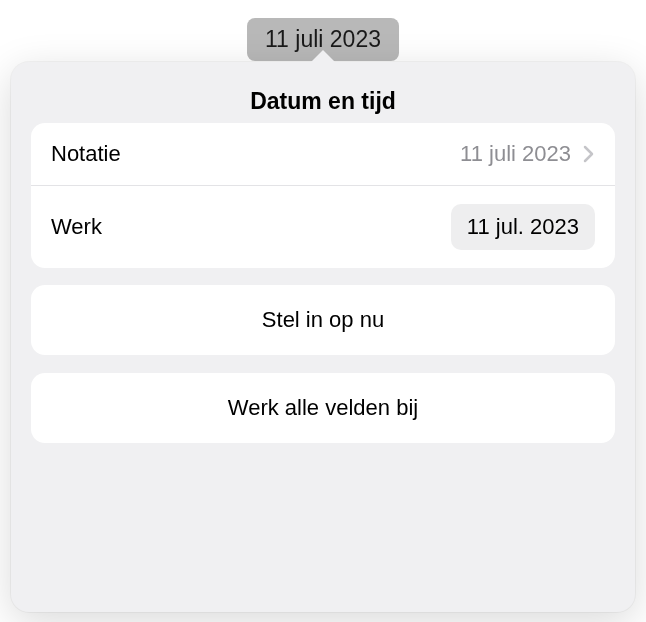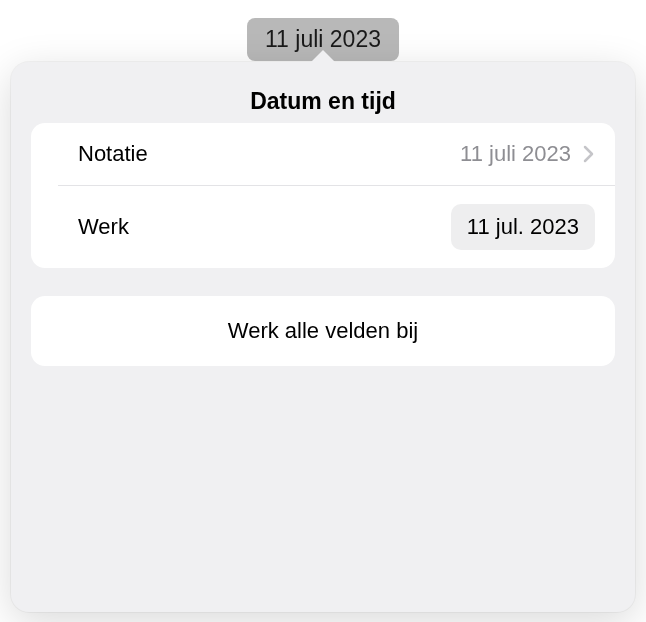--- a/index.html
+++ b/index.html
@@ -65,22 +65,21 @@
       font-weight: 600;
       color: #000;
       margin-bottom: 8px;
       margin-top: 6px;
     }
     
     .settings-card {
       background: #ffffff;
       border-radius: 14px;
       overflow: hidden;
-      margin-bottom: 28px;
-      padding-left: 27px;
+      margin-bottom: 17px;
     }
     
     .settings-row {
       display: flex;
       align-items: center;
       justify-content: space-between;
       padding: 18px 20px;
       min-height: 62px;
     }
     
@@ -174,19 +173,22 @@
         <div class="row-label">Werk</div>
         <div class="pill-group">
           <div class="pill">
             <span>11 jul. 2023</span>
           </div>
         </div>
       </div>
 
     </div>
 
+    <div class="action-button">
+      <span>Stel in op nu</span>
+    </div>
 
     <div class="action-button">
       <span>Werk alle velden bij</span>
     </div>
 
   </div>
 </div>
 
 </body></html>

